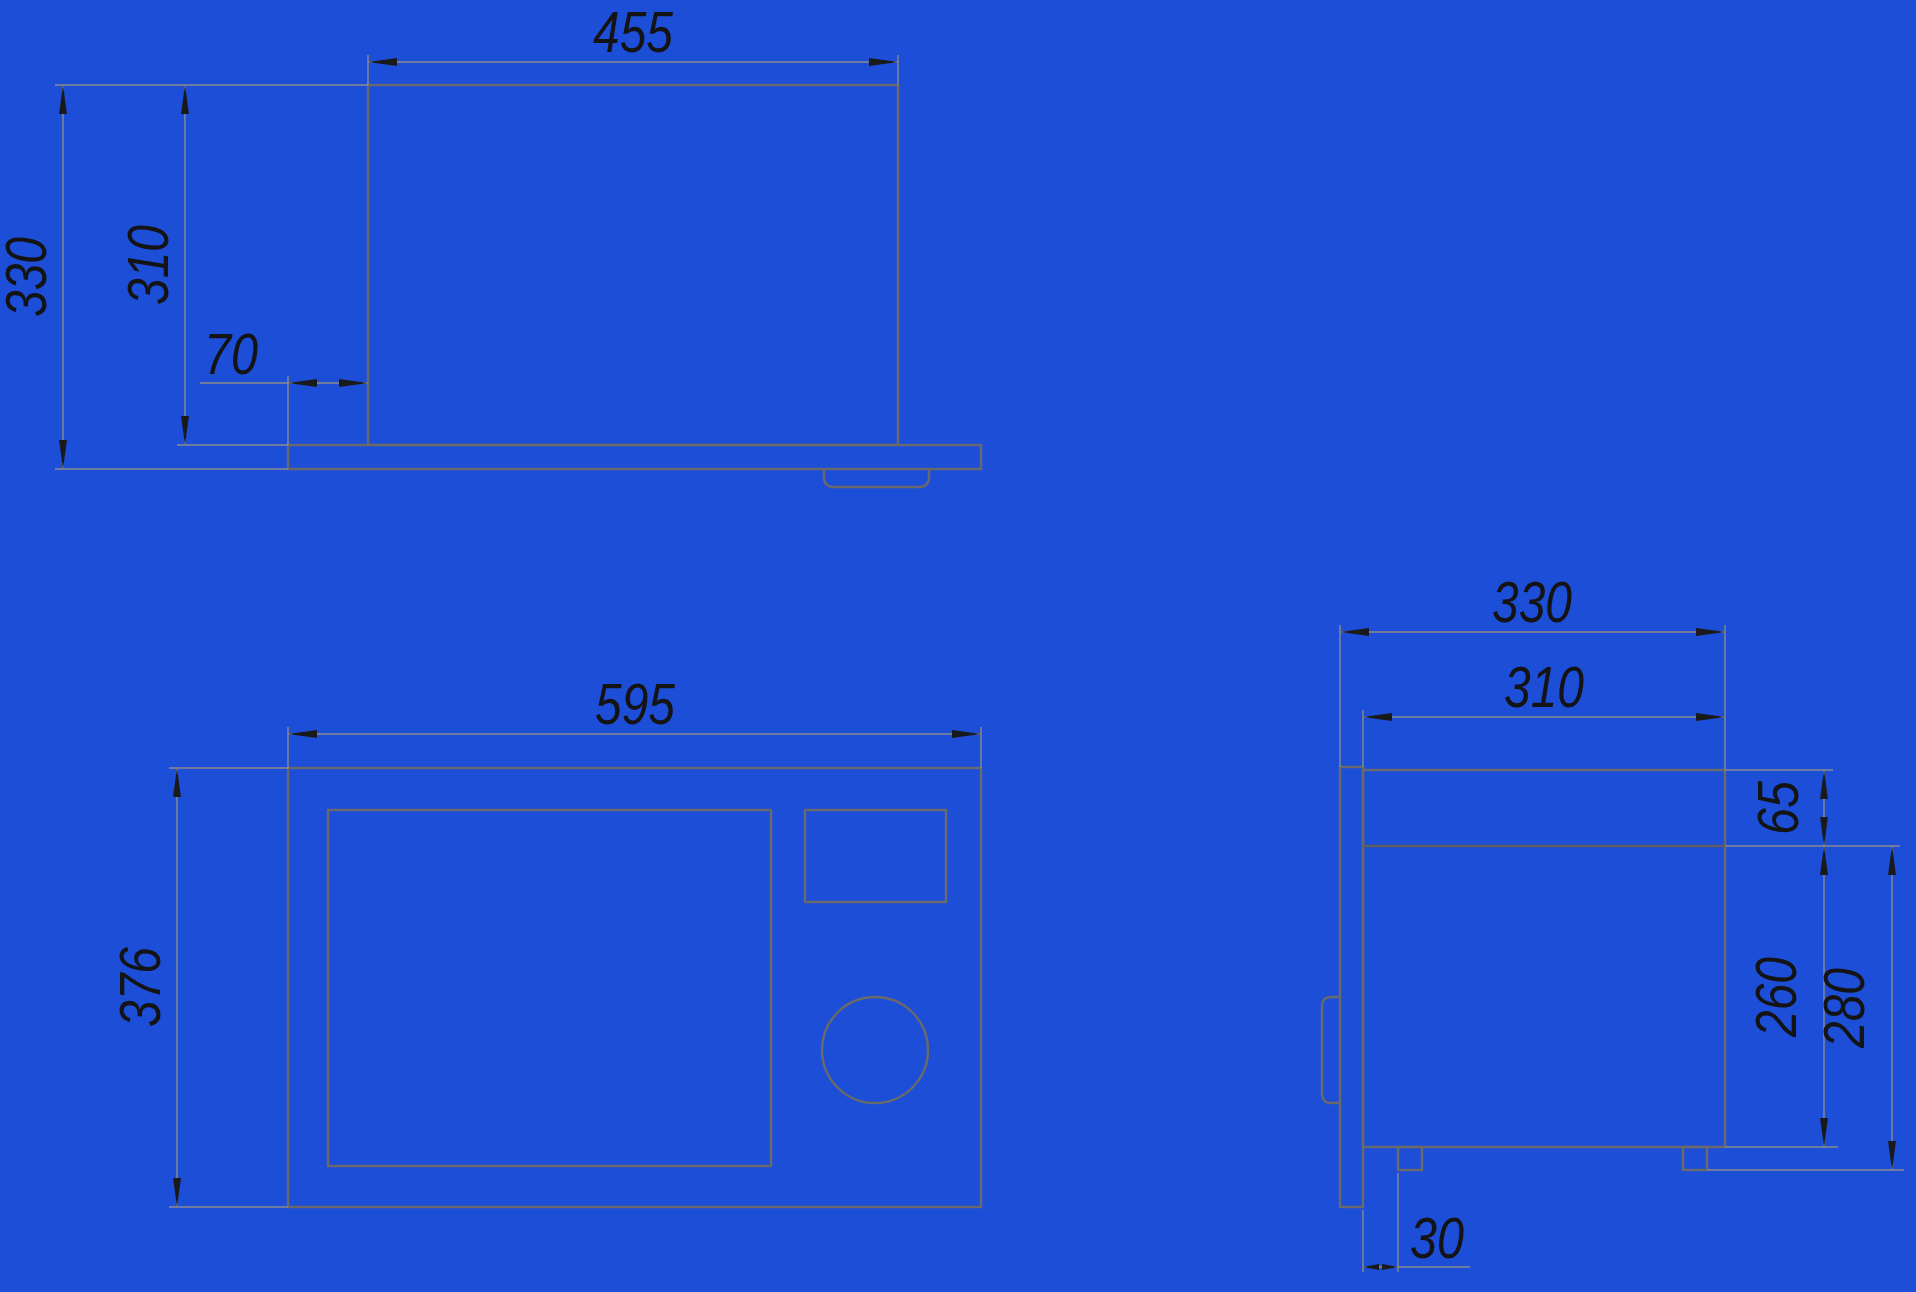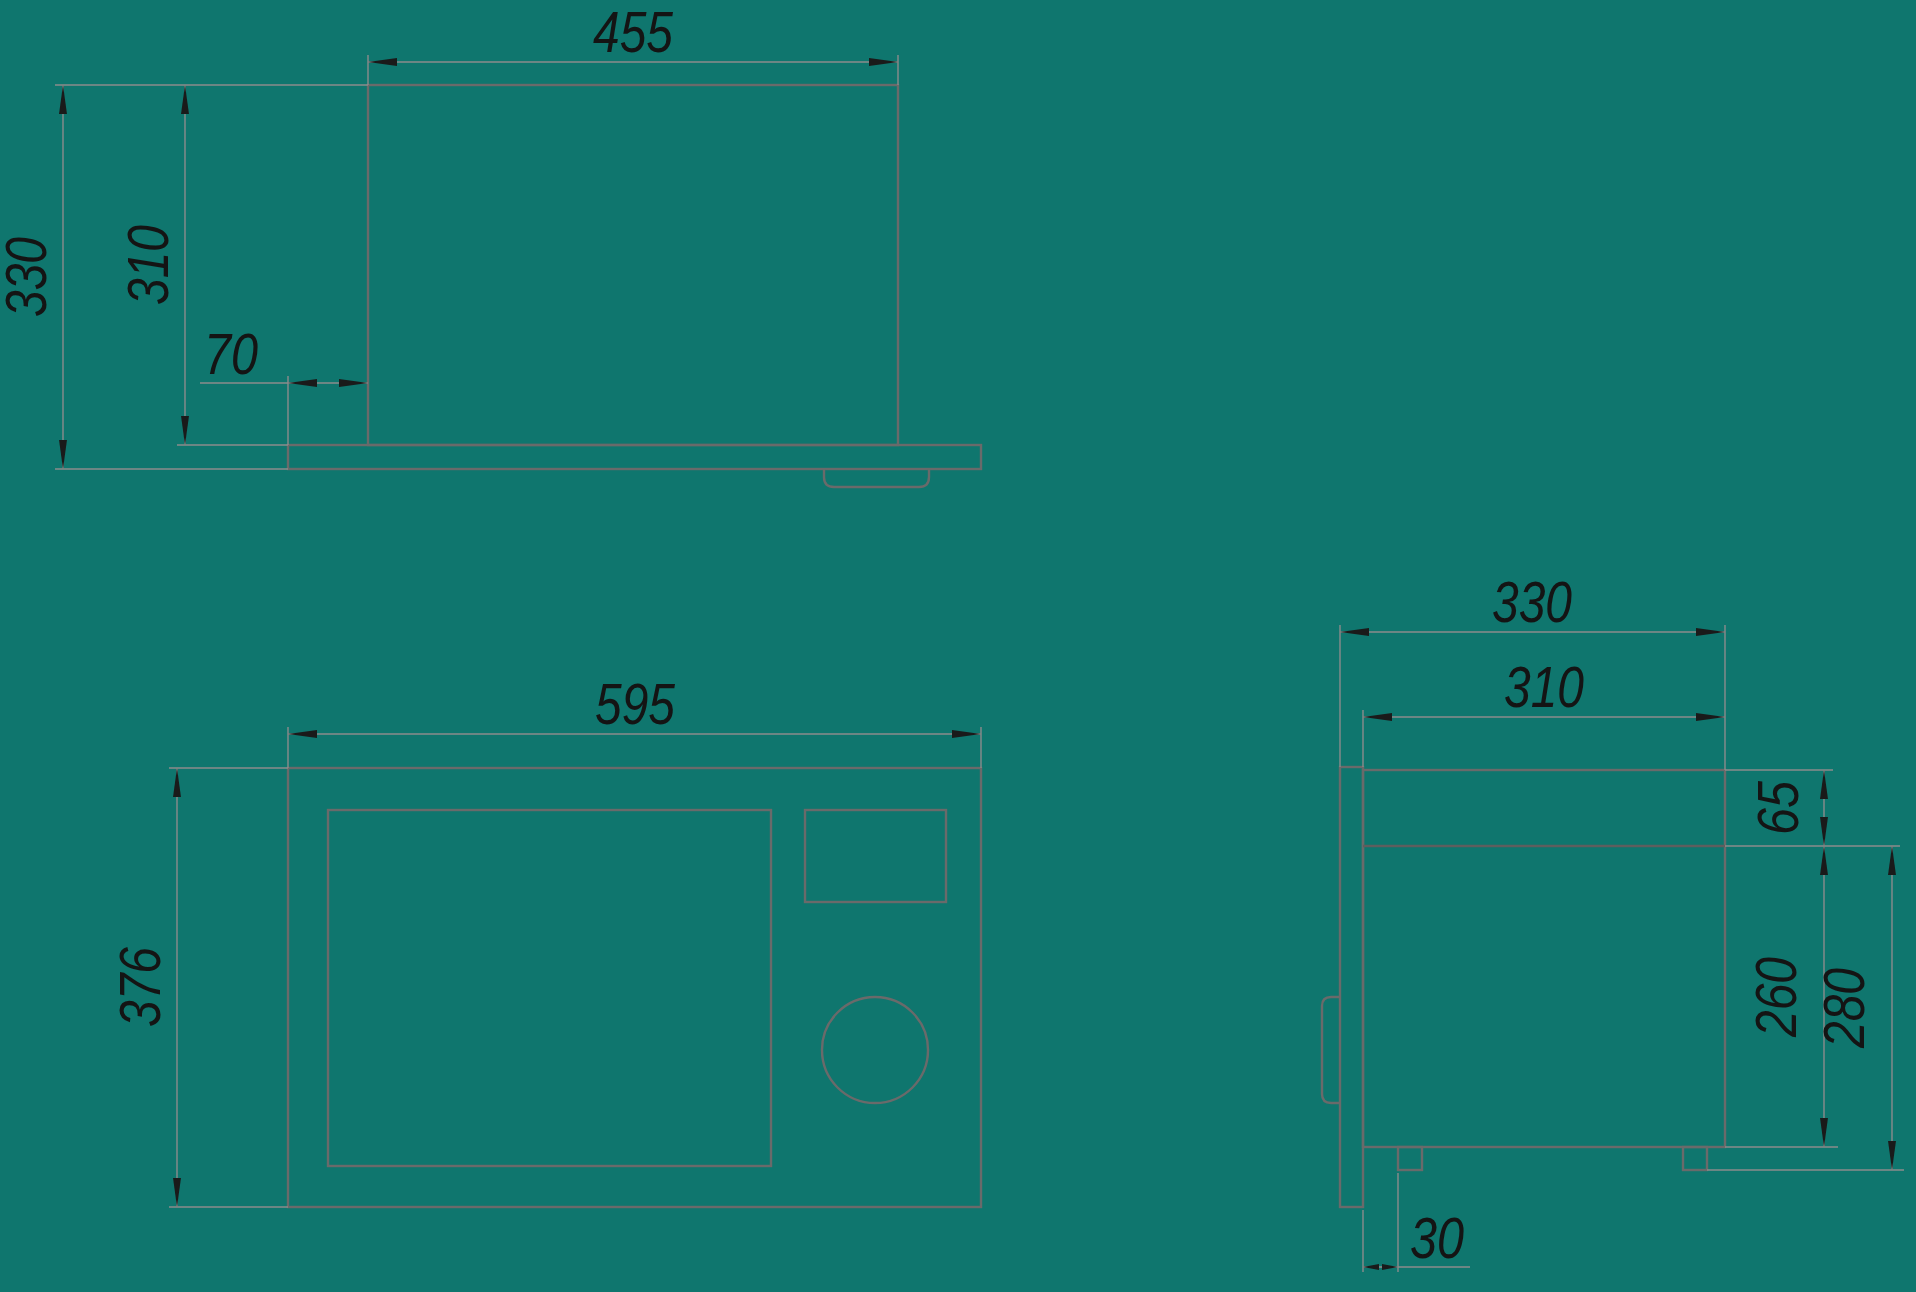--- a/index.html
+++ b/index.html
@@ -1,16 +1,16 @@
 <!DOCTYPE html>
 <html><head>
 <meta charset="utf-8">
 <style>
   html,body { margin:0; padding:0; background:#ffffff; }
-  .stage { width:1916px; height:1292px; background:#0f766e; position:relative; overflow:hidden; }
+  .stage { width:1916px; height:1292px; background:#1d4ed8; position:relative; overflow:hidden; }
   svg { display:block; }
   .obj  { fill:none; stroke:#6a6a6a; stroke-width:2.4; stroke-linejoin:miter; }
   .obj2 { fill:none; stroke:#5e5e5e; stroke-width:2.6; }
   .dim  { stroke:#8c8c8c; stroke-width:1.4; fill:none; }
   .ext  { stroke:#8c8c8c; stroke-width:1.4; fill:none; }
   .lbl  { font-family:"Liberation Sans", sans-serif; font-style:italic;
           font-size:58px; fill:#141414; text-anchor:middle; }
 </style>
 </head>
 <body>

